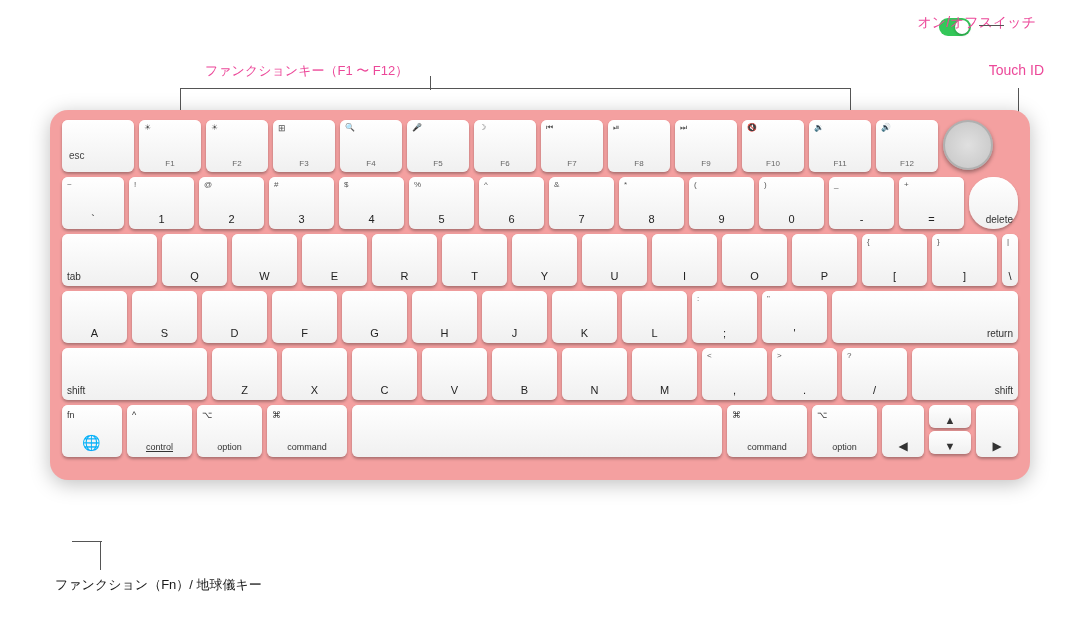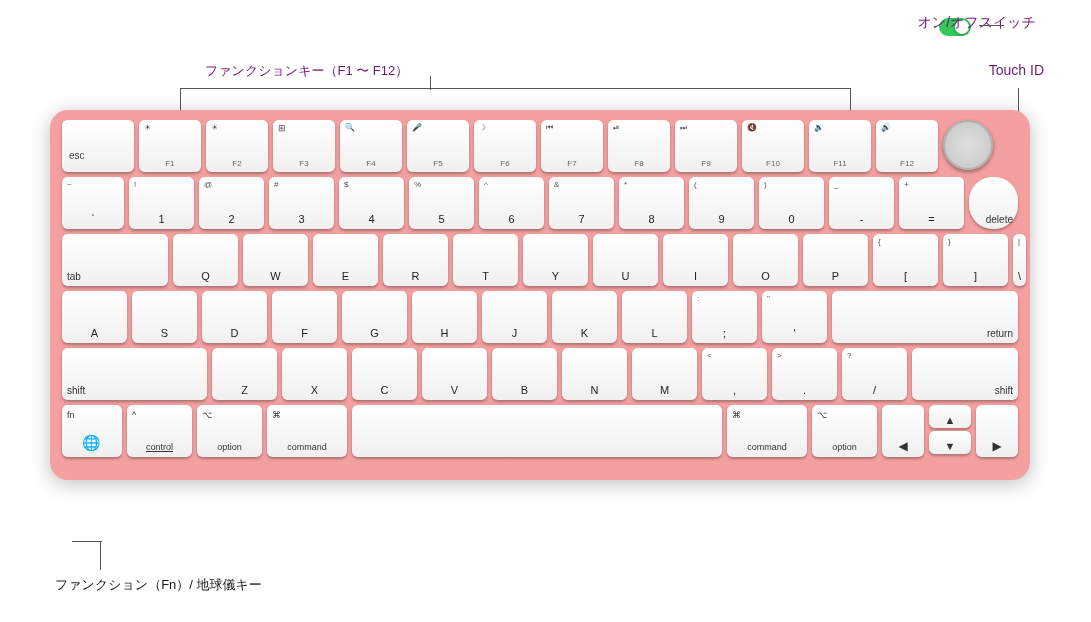--- a/index.html
+++ b/index.html
@@ -16,21 +16,21 @@
       width: 1091px;
       height: 622px;
       position: relative;
       background: white;
     }
 
     
     .annotation {
       position: absolute;
       font-size: 13px;
-      color: #701a75;
+      color: #ec4899;
       white-space: nowrap;
     }
 
     
     .keyboard-wrapper {
       position: absolute;
       top: 110px;
       left: 50px;
       width: 980px;
       height: 370px;
@@ -302,21 +302,21 @@
         <div class="key key-num">
           <span class="top-label">+</span>
           <span class="main-label">=</span>
         </div>
         <div class="key key-delete" style="flex:1;border-radius:24px;">
           <span style="font-size:10px;">delete</span>
         </div>
       </div>
 
       <div class="key-row">
-        <div class="key key-tab" style="width:106px;">
+        <div class="key key-tab" style="width:95px;">
           <span style="font-size:10px;">tab</span>
         </div>
         <div class="key key-letter">
             <span class="main-label">Q</span>
           </div>
         <div class="key key-letter">
             <span class="main-label">W</span>
           </div>
         <div class="key key-letter">
             <span class="main-label">E</span>

